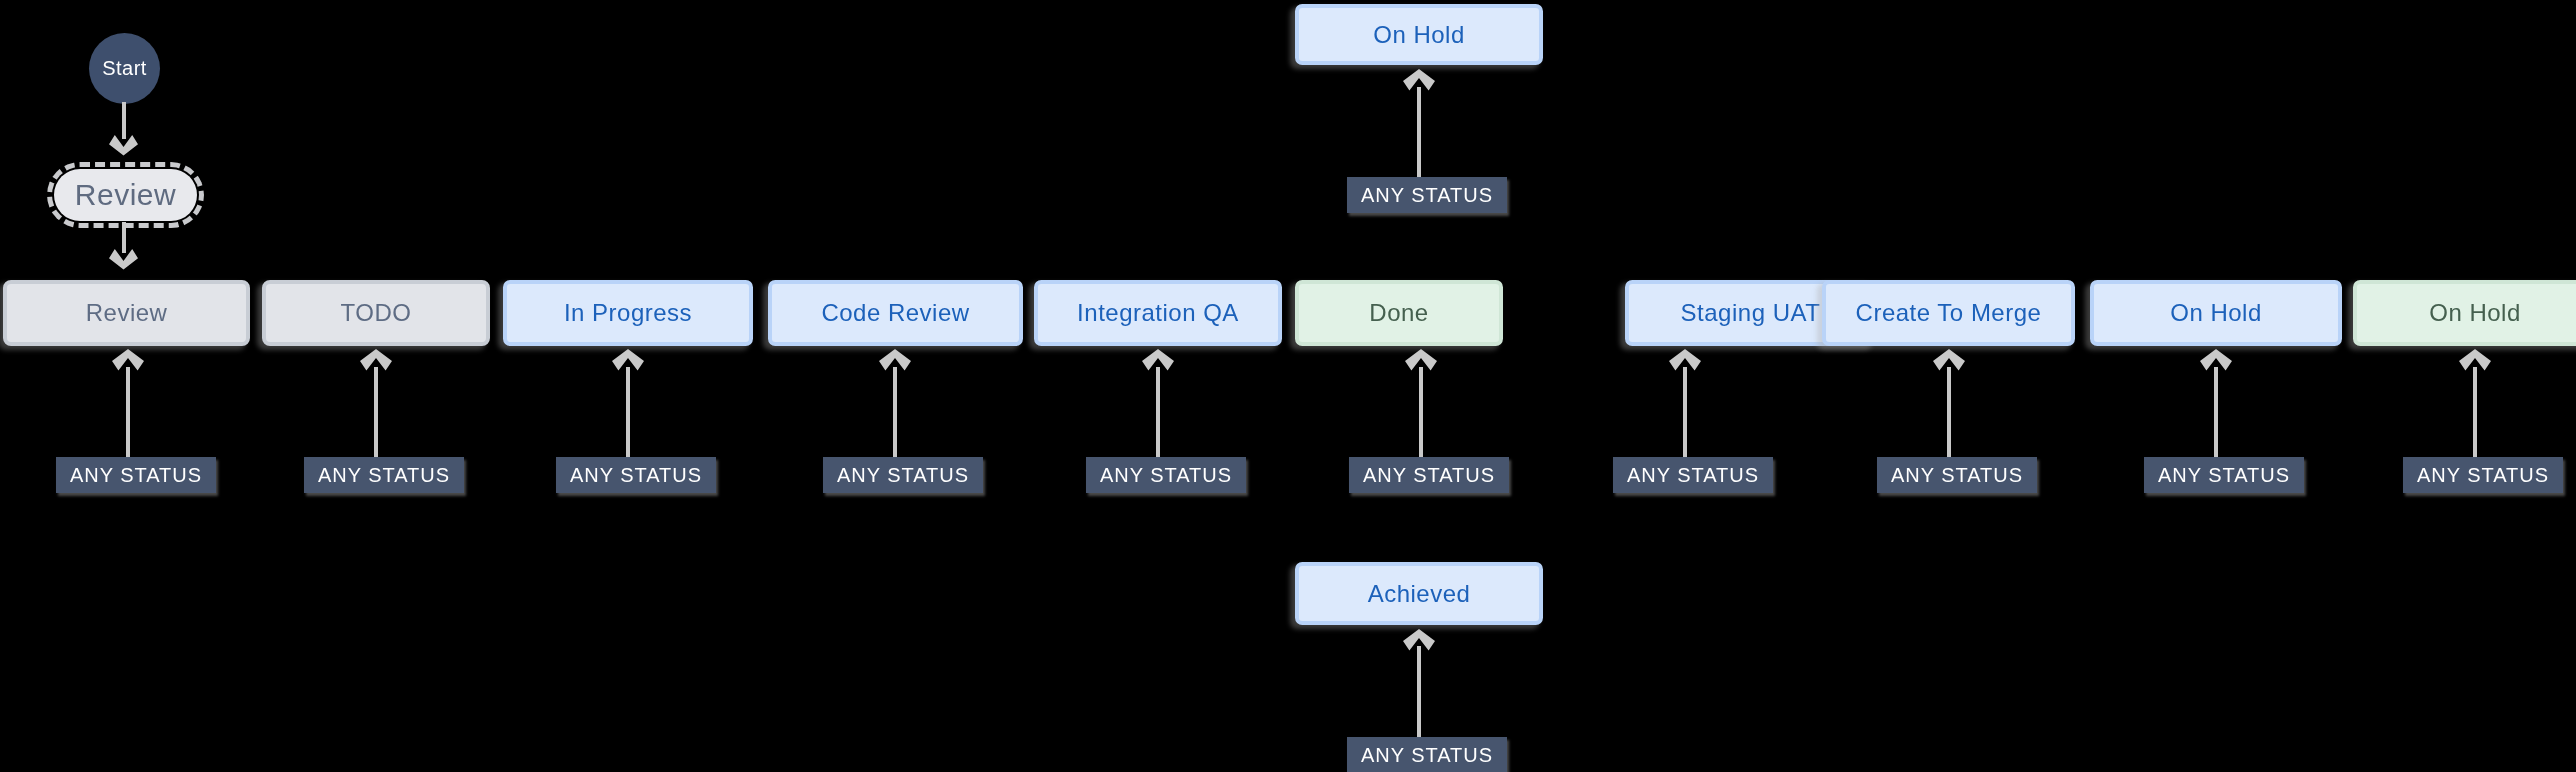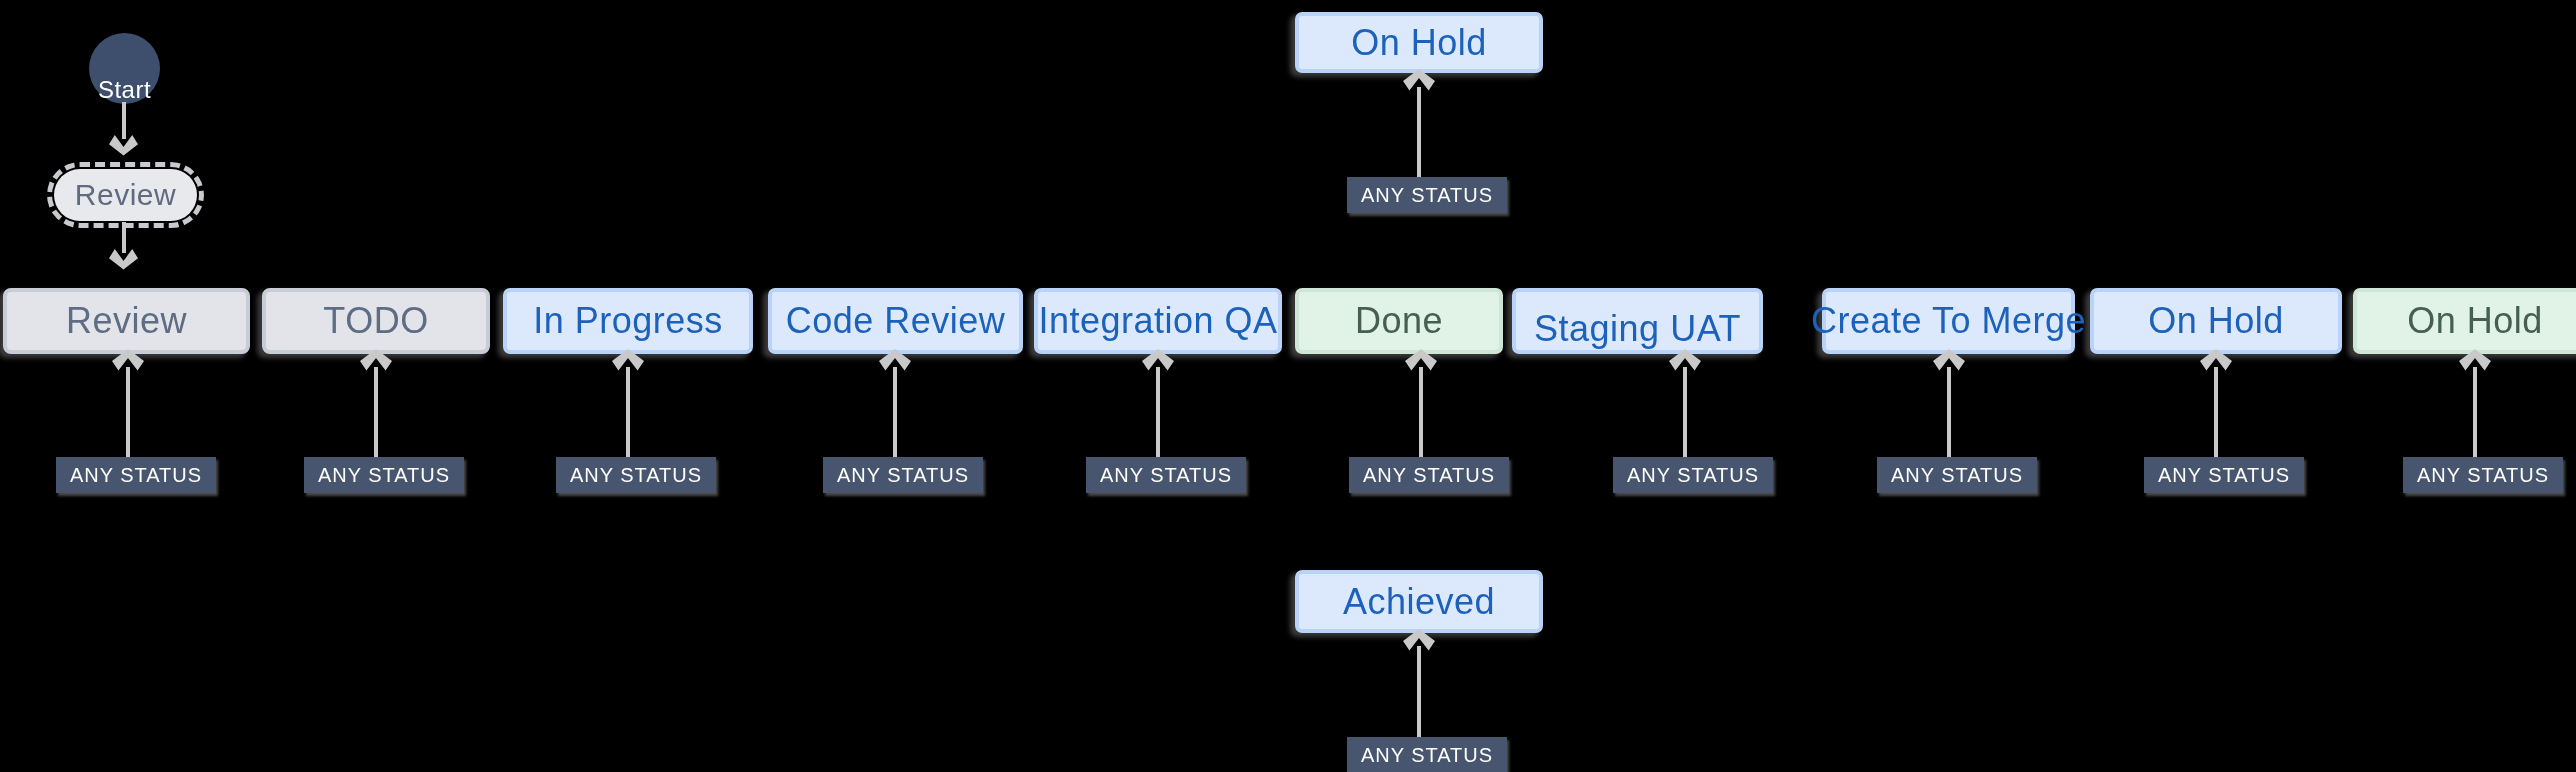--- a/index.html
+++ b/index.html
@@ -19,45 +19,44 @@
     background:var(--page-bg);
     font-family:"Liberation Sans","DejaVu Sans",sans-serif;
     position:relative;
   }
   .canvas{position:absolute;inset:0;}
 
   
   .start-node{
     position:absolute;width:71px;height:71px;border-radius:50%;
     background:var(--start-bg);color:var(--start-text);
-    display:flex;align-items:flex-end;justify-content:center;
-    font-size:24px;letter-spacing:0.5px;
+    display:flex;align-items:center;justify-content:center;
+    font-size:20px;letter-spacing:0.5px;
   }
 
   
   .create-pill{
     position:absolute;background:var(--pill-bg);color:var(--pill-text);
     border-radius:31px;display:flex;align-items:center;justify-content:center;
     font-size:30px;letter-spacing:0.5px;
     outline:5.2px dashed var(--pill-dash);outline-offset:2.6px;
   }
 
   
   .vline{position:absolute;width:4.1px;background:var(--arrow);}
   .chev{position:absolute;width:32px;height:21.6px;background:var(--arrow);}
   .chev.up{clip-path:polygon(50% 0,100% 55%,80% 100%,50% 42%,20% 100%,0 55%);}
   .chev.down{width:29px;height:20.6px;clip-path:polygon(50% 100%,100% 45%,80% 0,50% 58%,20% 0,0 45%);}
 
   
   .status{
     position:absolute;height:66px;border:4.1px solid;border-radius:7.2px;
     display:flex;align-items:center;justify-content:center;
-    font-size:36px;letter-spacing:0.5px;white-space:nowrap;
+    font-size:24px;letter-spacing:0.5px;white-space:nowrap;
     box-shadow:-4.6px 3.1px 5.2px rgba(165,165,165,.35);
-    margin-top:8px;
   }
   .status.gray{background:var(--gray-bg);border-color:var(--gray-border);color:var(--gray-text);border-radius:8px;}
   .status.blue{background:var(--blue-bg);border-color:var(--blue-border);color:var(--blue-text);}
   .status.green{background:var(--green-bg);border-color:var(--green-border);color:var(--green-text);}
 
   
   .any-label{
     position:absolute;width:160px;height:36px;
     background:var(--label-bg);color:var(--label-text);
     font-size:20px;letter-spacing:1px;text-align:center;line-height:36px;
@@ -123,21 +122,21 @@
   <div class="vline" style="left:1156px;top:367px;height:91px;"></div>
   <div class="any-label" style="left:1086px;top:457px;">ANY STATUS</div>
 
   <div class="status green" style="left:1295px;top:280px;width:208px;">
     <span>Done</span>
   </div>
   <div class="chev up" style="left:1405px;top:349px;"></div>
   <div class="vline" style="left:1419px;top:367px;height:91px;"></div>
   <div class="any-label" style="left:1349px;top:457px;">ANY STATUS</div>
 
-  <div class="status blue" style="left:1512px;top:280px;width:251px;align-items:flex-end;">
+  <div class="status blue" style="left:1625px;top:280px;width:251px;">
     <span>Staging UAT</span>
   </div>
   <div class="chev up" style="left:1669px;top:349px;"></div>
   <div class="vline" style="left:1683px;top:367px;height:91px;"></div>
   <div class="any-label" style="left:1613px;top:457px;">ANY STATUS</div>
 
   <div class="status blue" style="left:1822px;top:280px;width:253px;">
     <span>Create To Merge</span>
   </div>
   <div class="chev up" style="left:1933px;top:349px;"></div>

